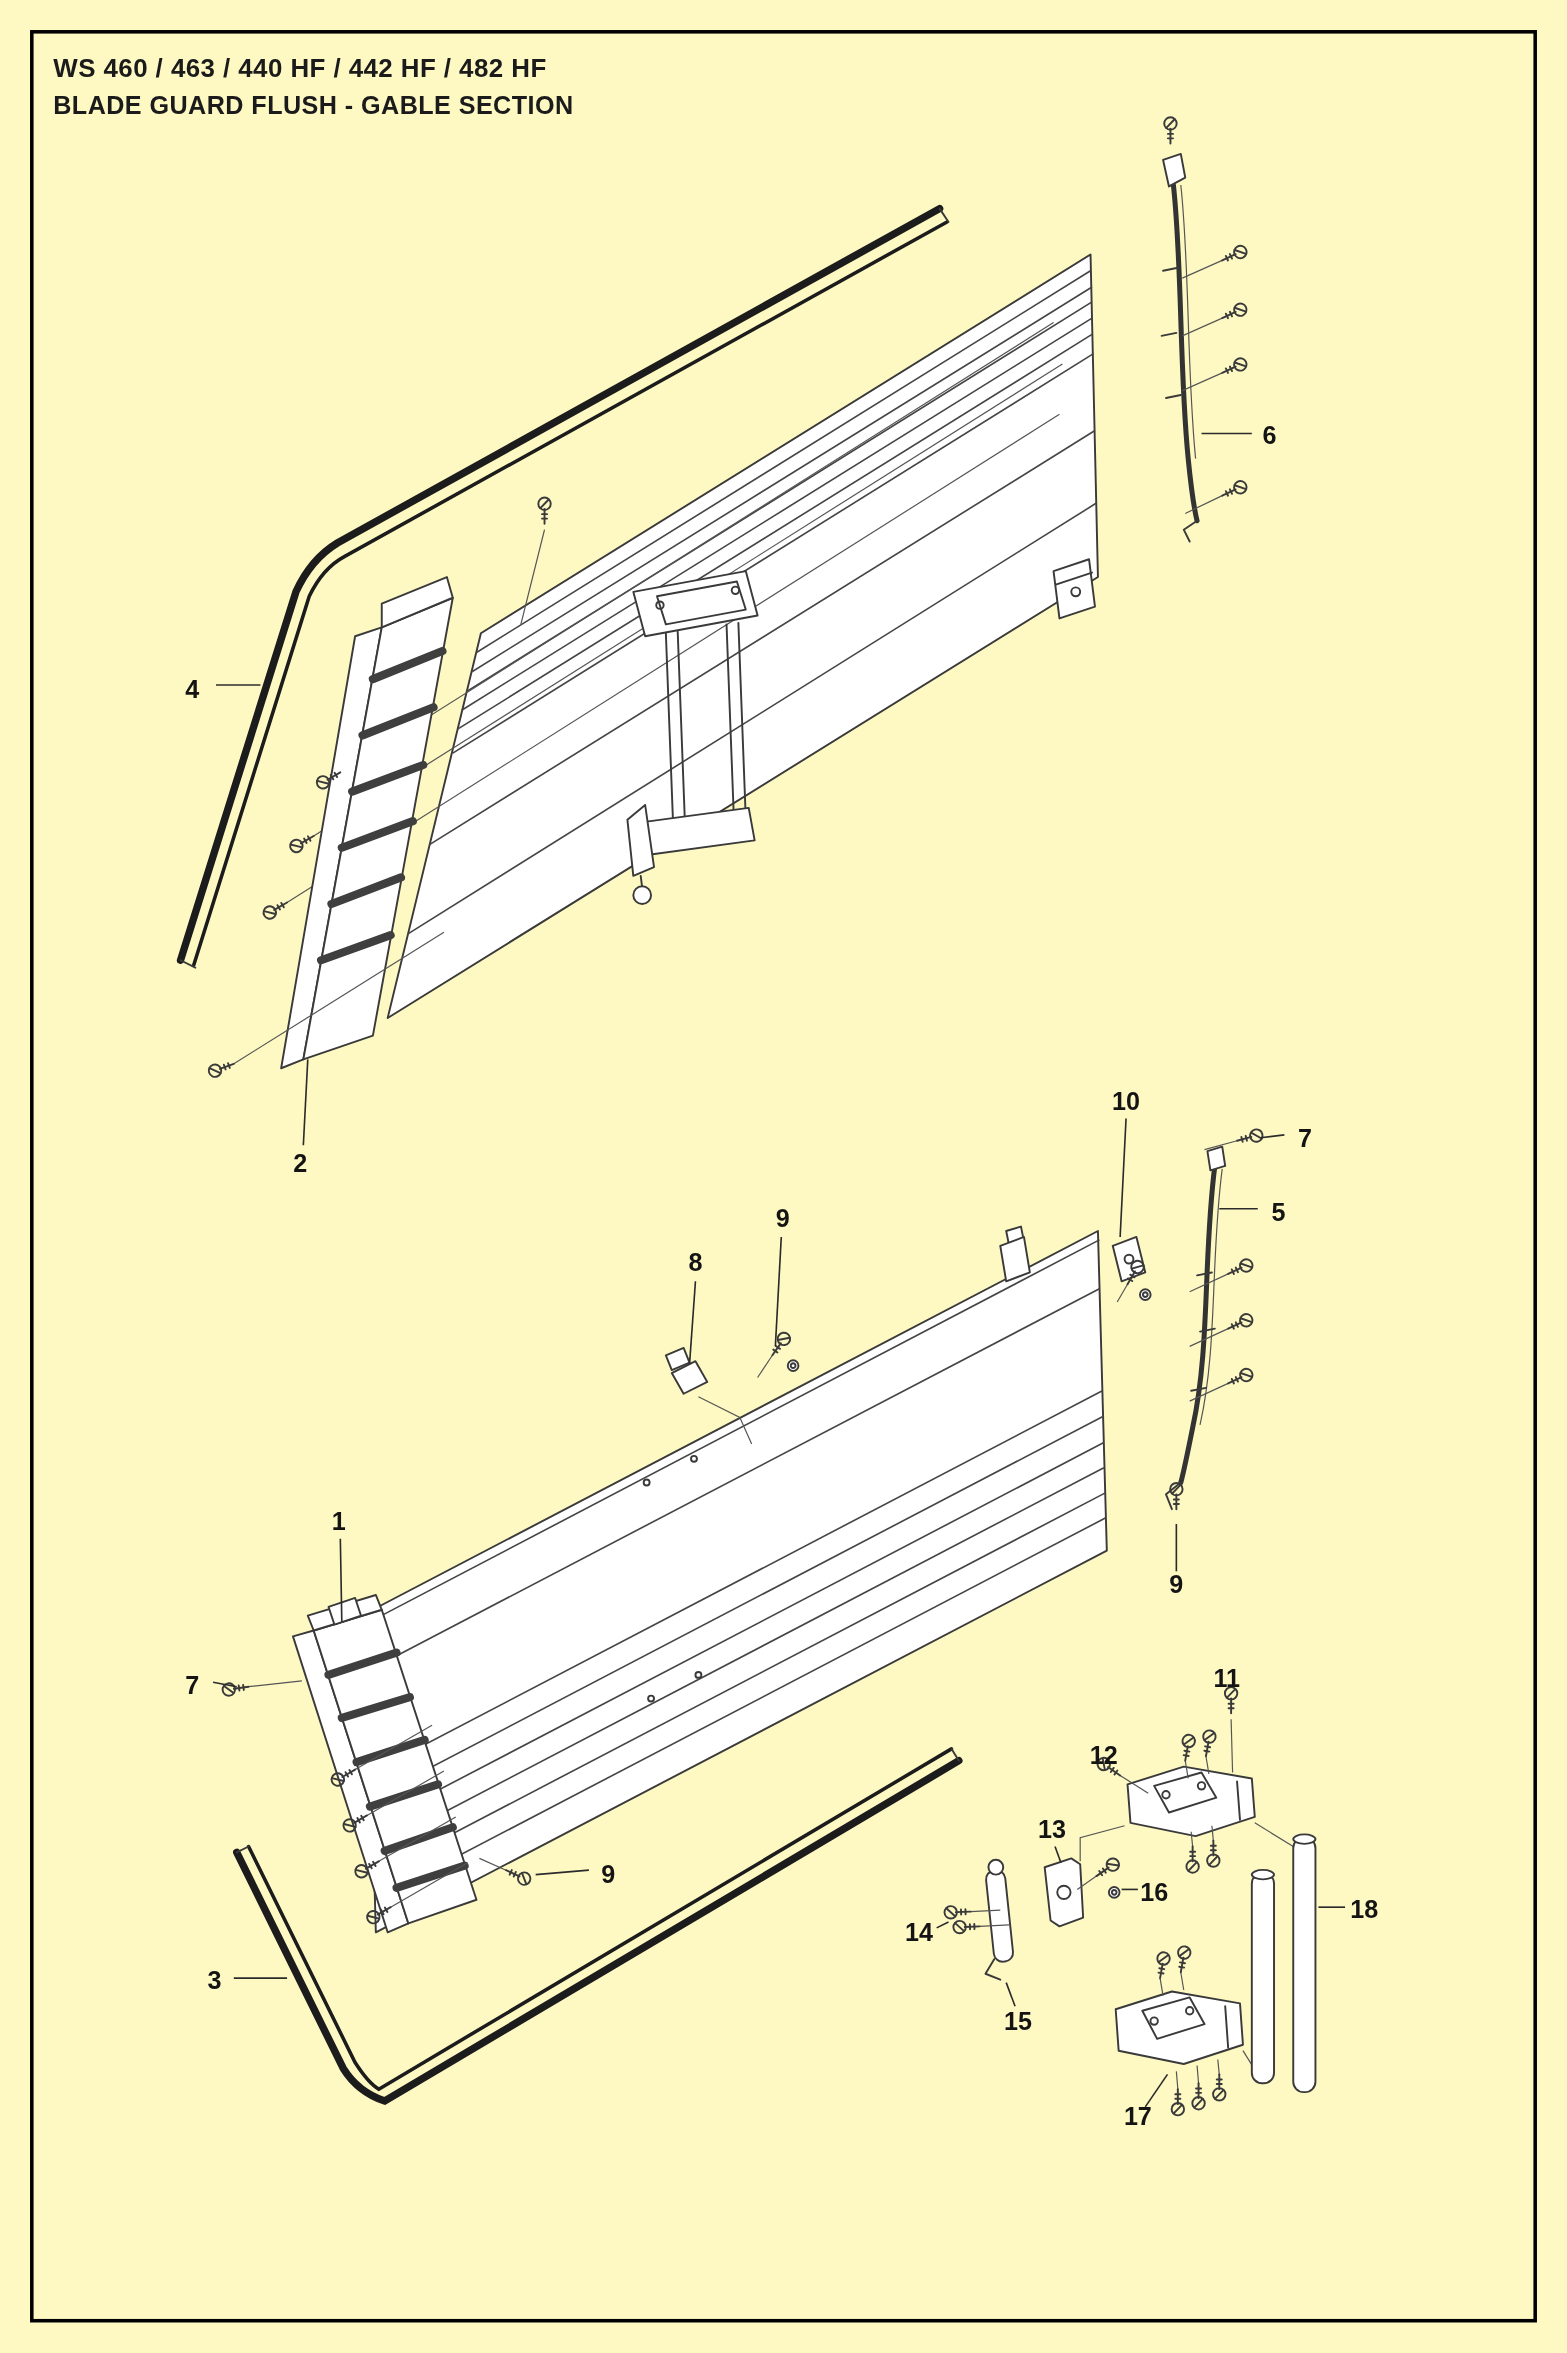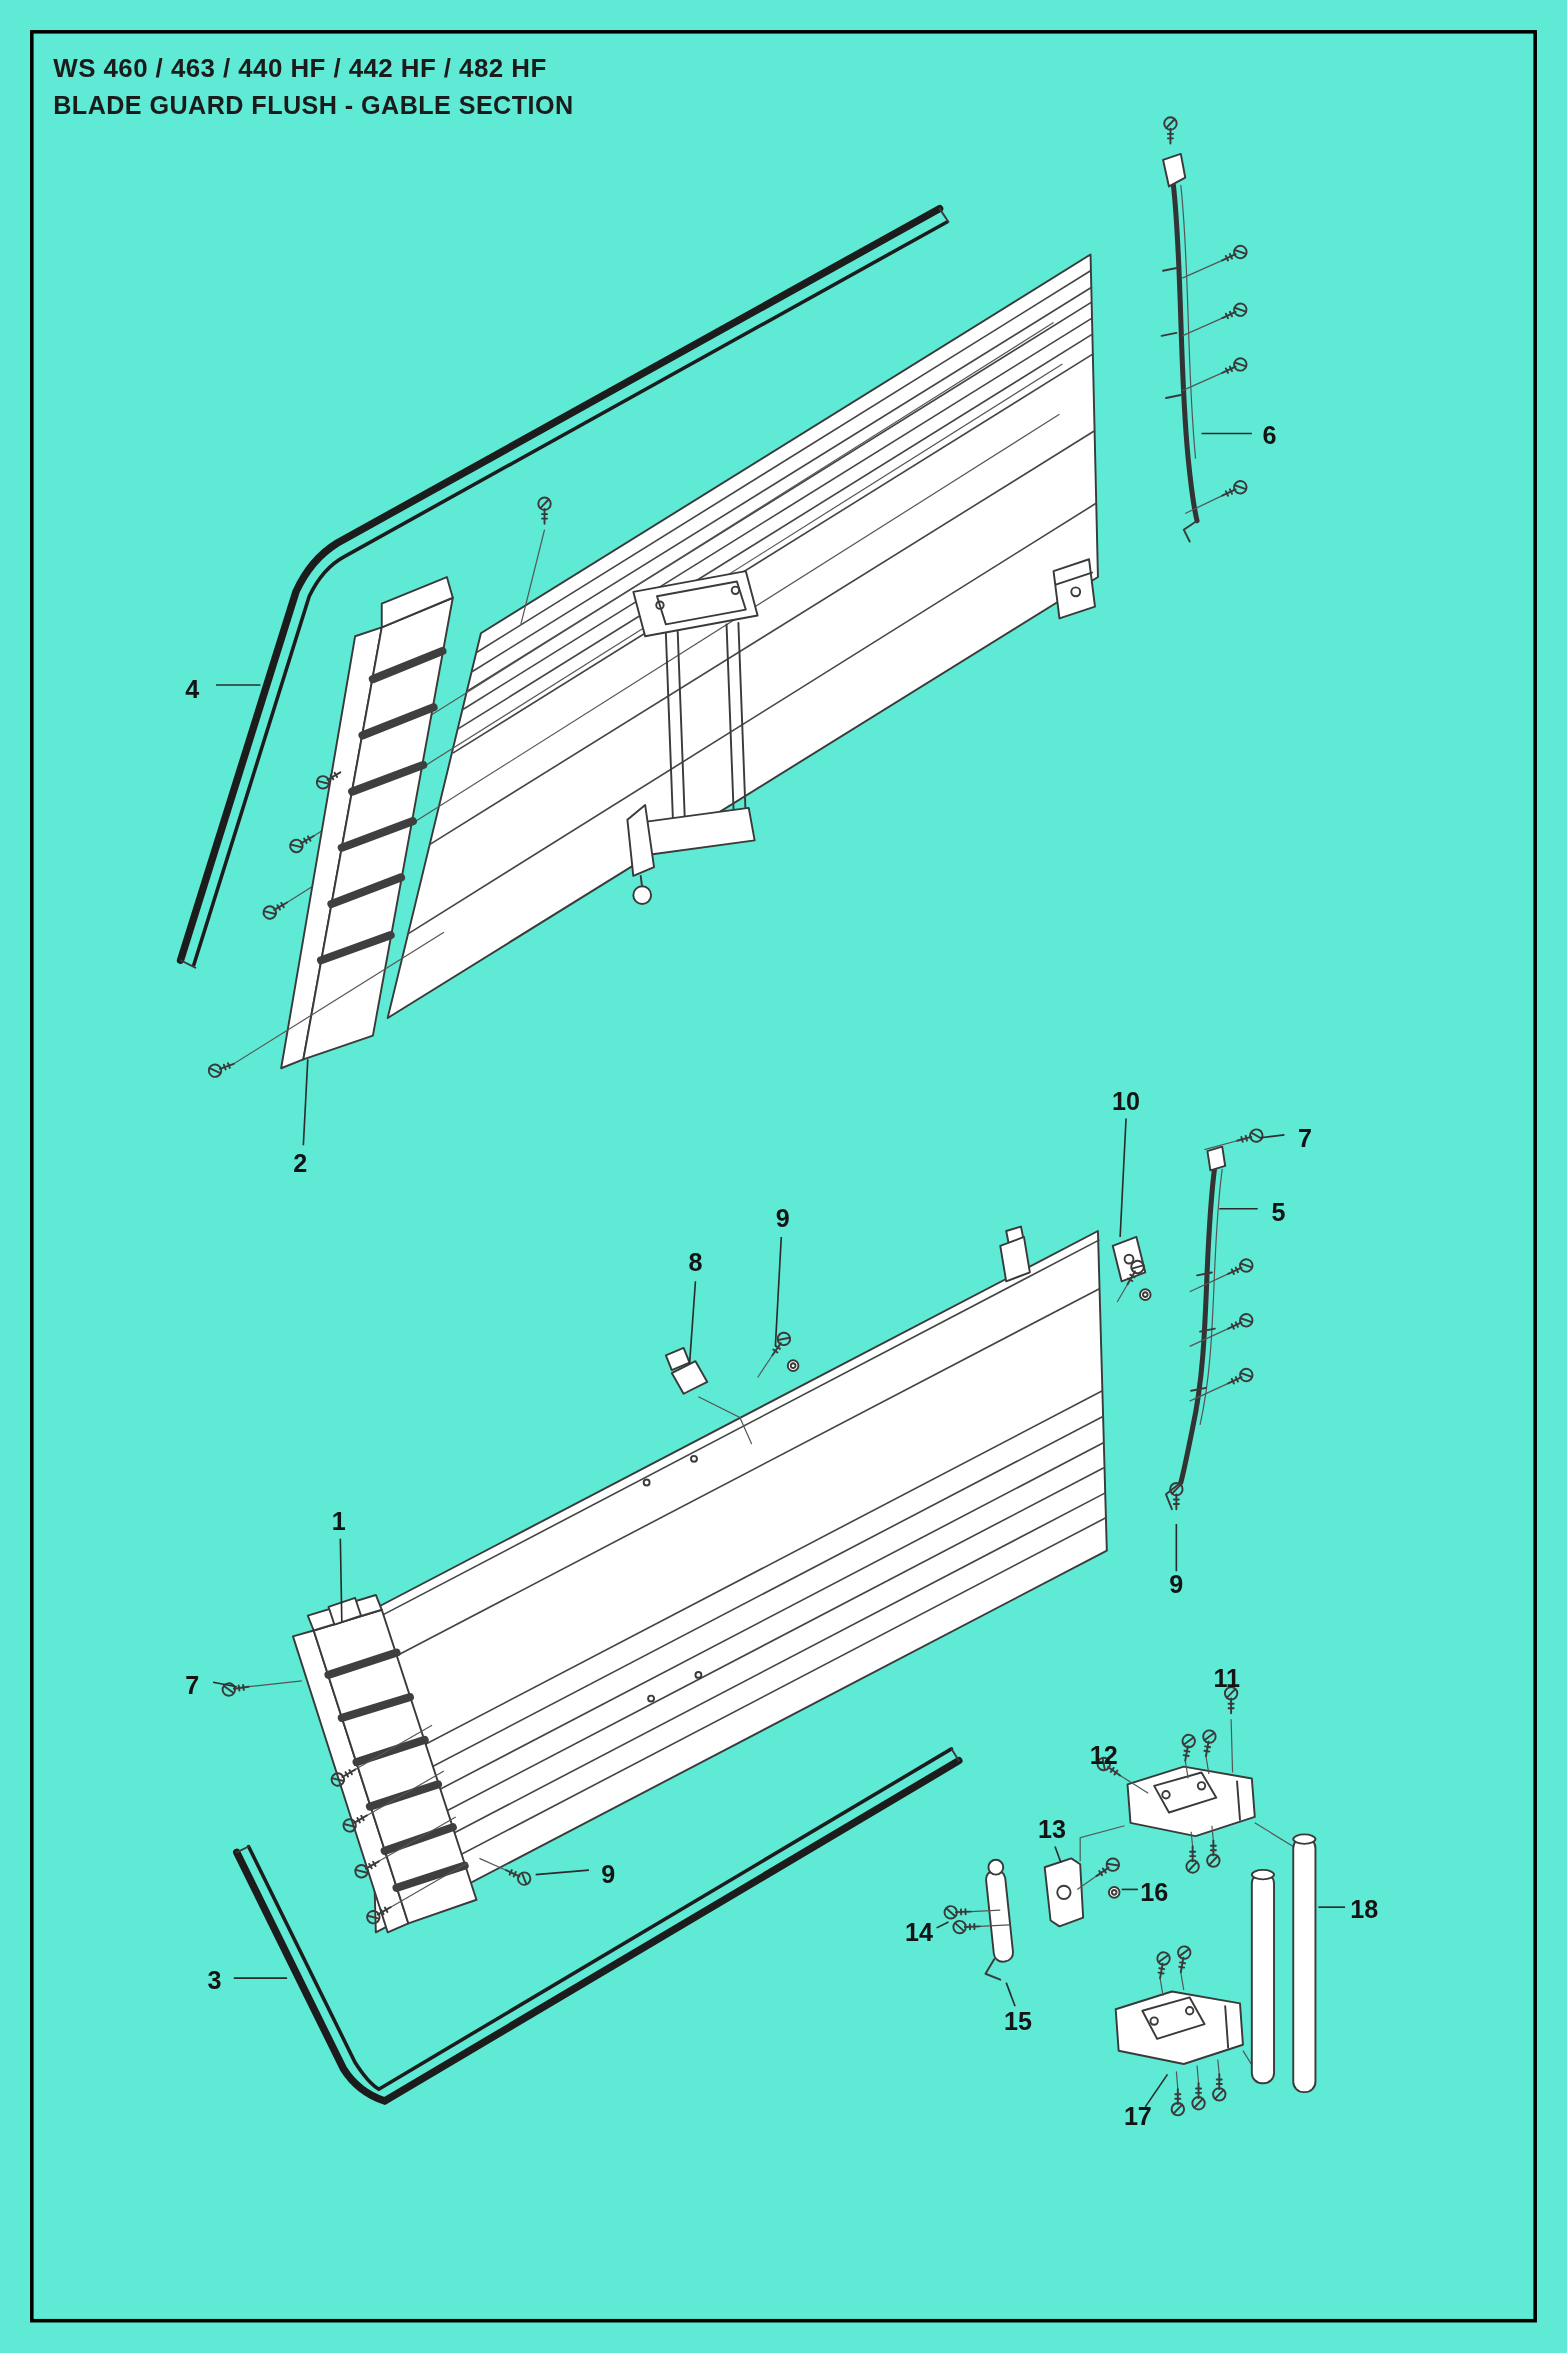--- a/index.html
+++ b/index.html
@@ -1,17 +1,17 @@
 <!DOCTYPE html>
 <html style="font-size:13px"><head>
 <meta charset="utf-8">
 <style>
   *{box-sizing:border-box}
   html,body{margin:0;padding:0;background:#ffffff}
-  .page{position:relative;width:1567px;height:2354px;background:#5eead4;overflow:hidden}
+  .page{position:relative;width:1567px;height:2354px;background:#fef9c3;overflow:hidden}
   svg{position:absolute;left:0;top:0;width:100%;height:100%}
   .borderrect{fill:none;stroke:#000000;stroke-width:2.4}
   .pl{stroke:#3a3a3a;stroke-width:1.3;fill:none;stroke-linejoin:round;stroke-linecap:round}
   .pf{stroke:#3a3a3a;stroke-width:1.3;fill:#ffffff;stroke-linejoin:round}
   .thin{stroke:#555555;stroke-width:0.8;fill:none}
   .lead{stroke:#2b2b2b;stroke-width:1.1;fill:none}
   .band{stroke:#1c1c1c;stroke-width:5;fill:none;stroke-linecap:round}
   .band2{stroke:#1c1c1c;stroke-width:2.4;fill:none;stroke-linecap:round}
   .strip{stroke:#333333;stroke-width:3.4;fill:none;stroke-linecap:round}
   .slat{stroke:#3f3f3f;stroke-width:5.5;stroke-linecap:round}

